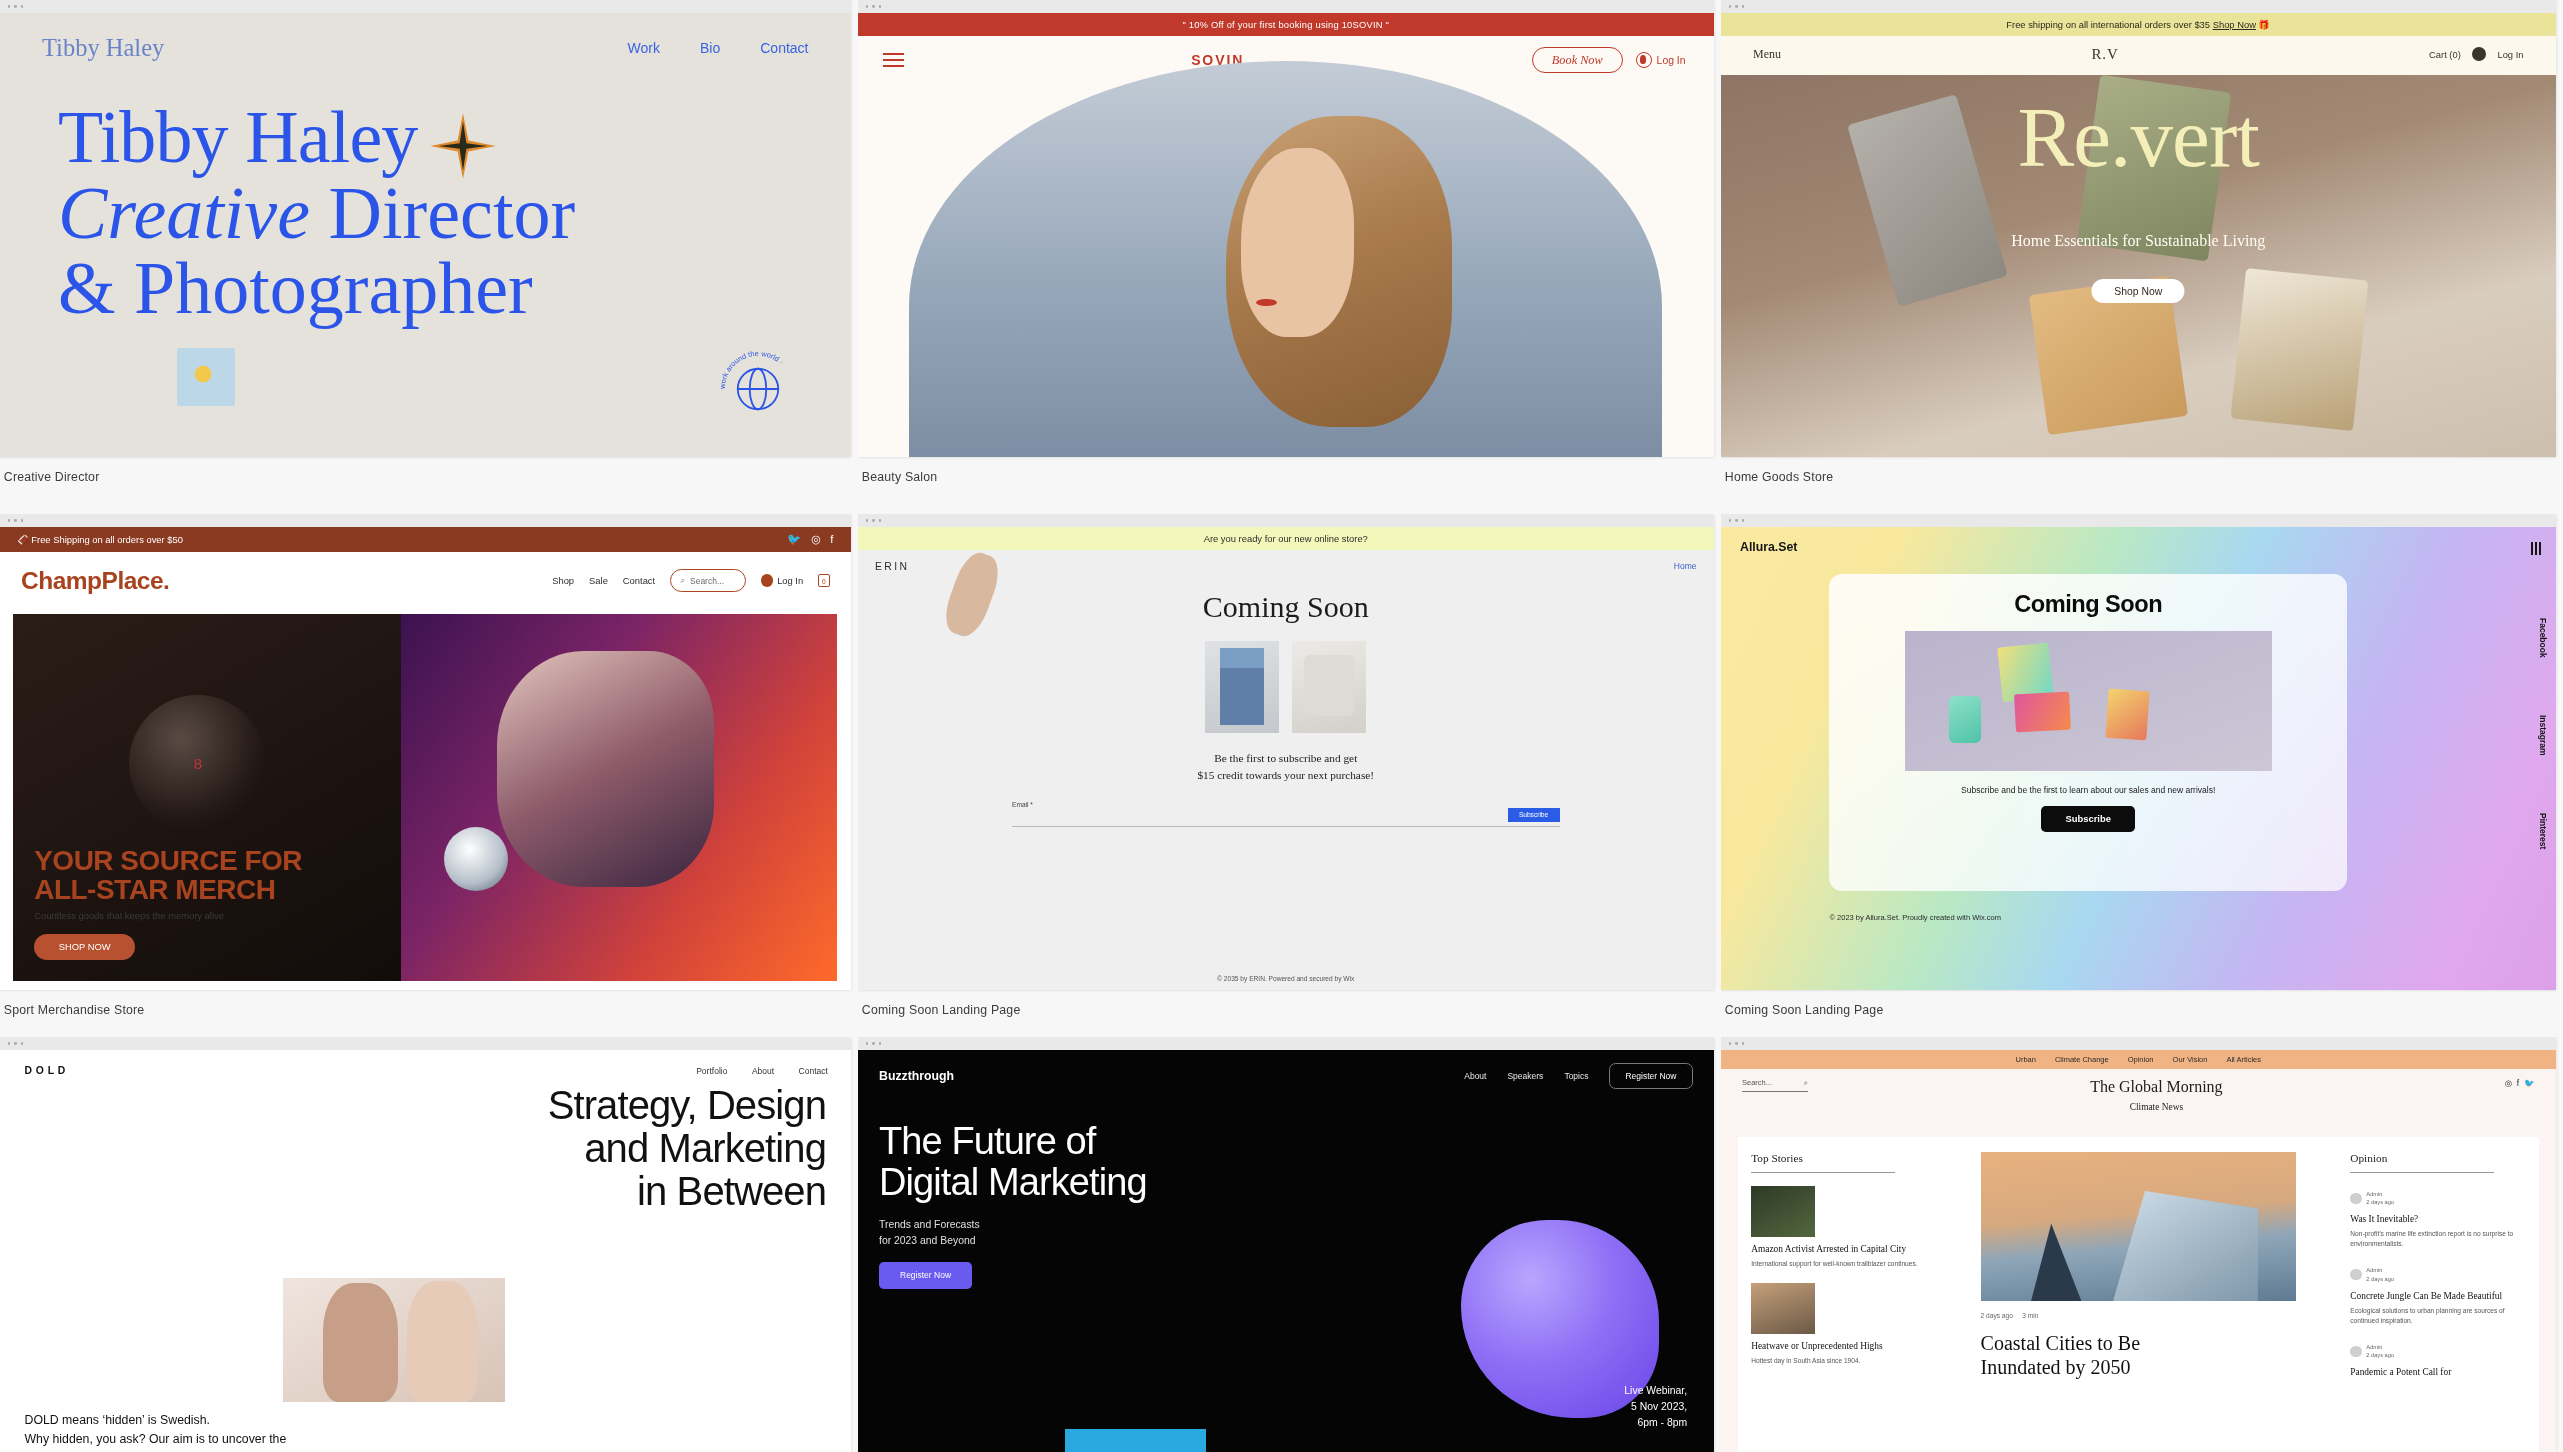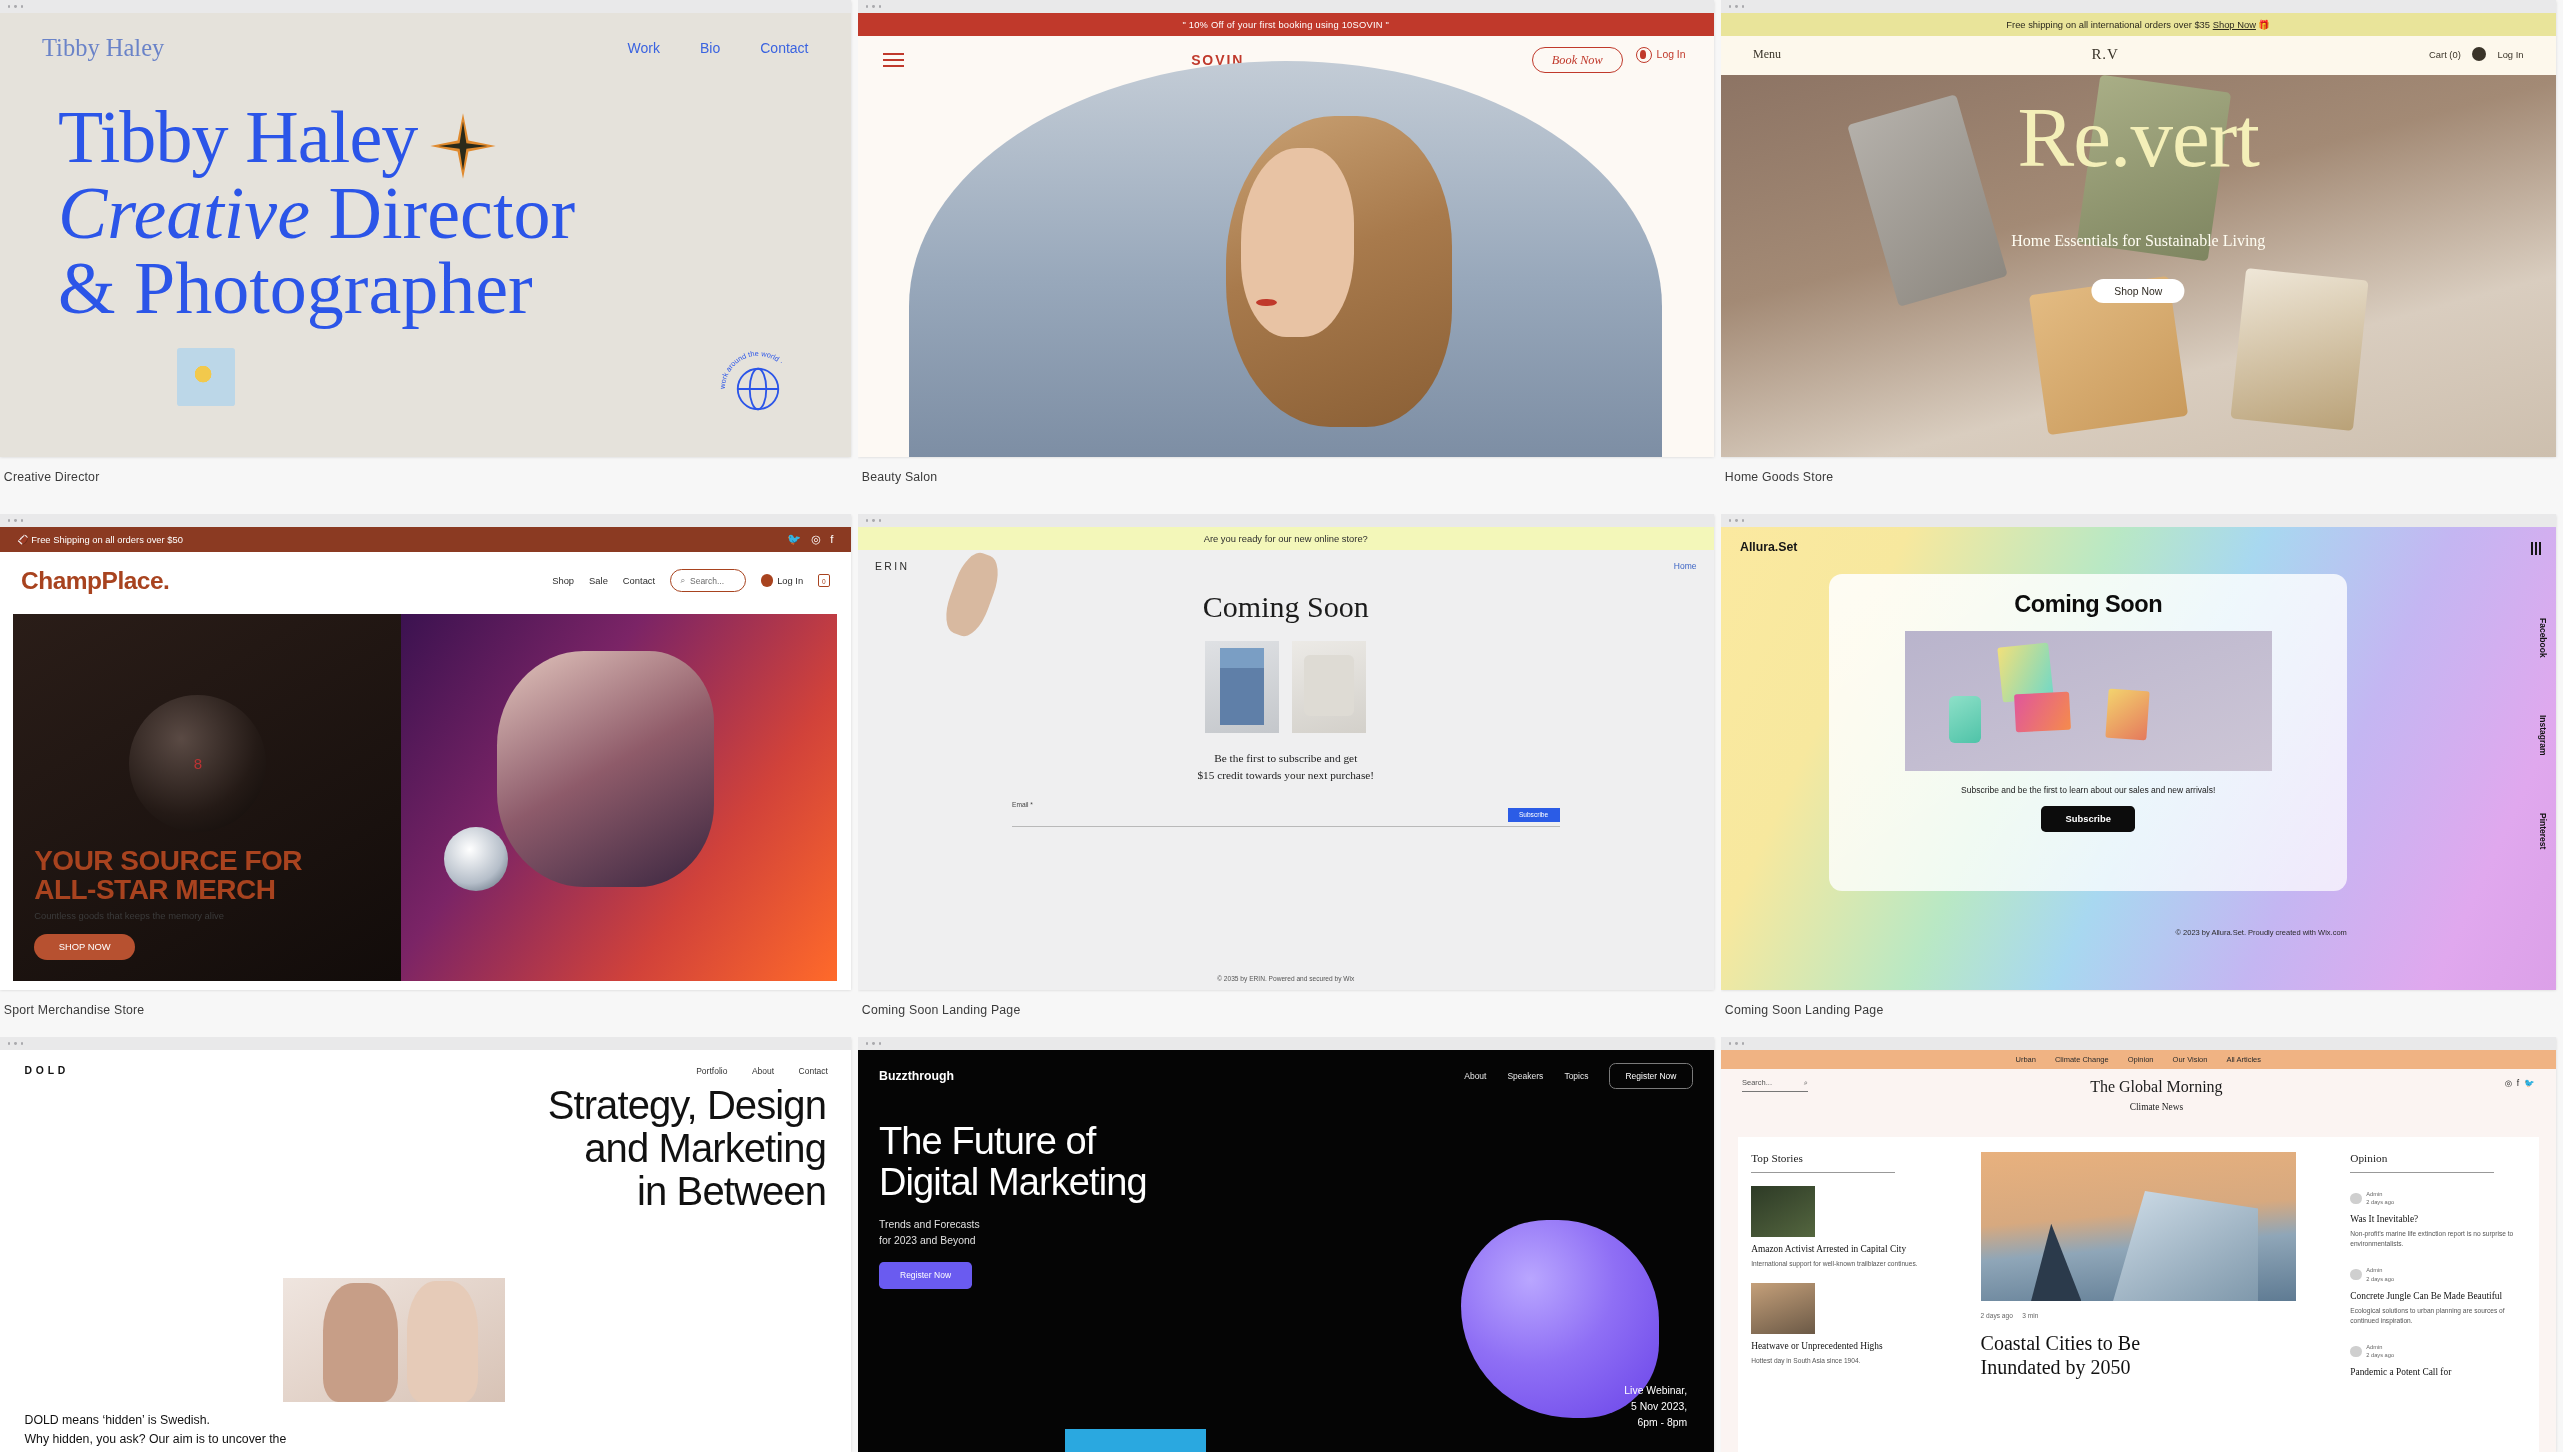--- a/index.html
+++ b/index.html
@@ -26,21 +26,21 @@
   .t1 .star { position:absolute; left:429px; top:99px; width:68px; height:68px; }
   .t1 .flower { position:absolute; left:177px; top:335px; width:58px; height:58px; border-radius:2.8px; background:radial-gradient(circle at 45% 45%, #f2c94c 0 18%, #bcd7e8 19% 100%); }
   .t1 .globe { position:absolute; left:712px; top:330px; width:92px; height:92px; }
 
   
   .t2 { position:absolute; inset:13.2px 0 0 0; background:#fdf9f4; }
   .t2 .promo { background:#c0392b; color:#fff; font-size:9.4px; text-align:center; padding:5.7px 0; letter-spacing:0.2px; }
   .t2 .nav { display:flex; align-items:center; justify-content:space-between; padding:11.3px 28px 0 24.5px; }
   .t2 .burger div { width:21px; height:1.9px; background:#c0392b; margin:3.8px 0; }
   .t2 .brand { font-size:14px; color:#c0392b; letter-spacing:1.9px; font-weight:bold; }
-  .t2 .right { display:flex; align-items:flex-start; gap:13.2px; }
+  .t2 .right { display:flex; align-items:center; gap:13.2px; }
   .t2 .booknow { border:0.9px solid #c0392b; border-radius:28px; color:#c0392b; font-family:"Liberation Serif",serif; font-style:italic; font-size:12.3px; padding:4.7px 19px; }
   .t2 .login { display:flex; align-items:center; gap:4.7px; font-size:10.4px; color:#c0392b; }
   .t2 .avatar { width:16px; height:16px; border-radius:50%; border:1.9px solid #c0392b; position:relative; }
   .t2 .avatar:after { content:""; position:absolute; left:2.8px; top:1.9px; width:6.6px; height:9.4px; border-radius:50% 50% 40% 40%; background:#c0392b; }
   .t2 .dry { text-align:center; font-family:"DejaVu Serif",serif; font-style:italic; font-size:81px; color:#c0392b; margin-top:-7.5px; letter-spacing:-0.9px; }
   .t2 .sub { text-align:center; font-size:9.4px; color:#c0392b; line-height:1.6; margin-top:1.9px; }
   .t2 .photo { position:absolute; left:0; right:0; bottom:0; height:292px; }
   .t2 .arc { position:absolute; left:6%; right:6%; bottom:0; height:396px; border-radius:50% 50% 0 0 / 62% 62% 0 0;
     background:linear-gradient(180deg,#c3ccd6 0%,#98a8bb 55%,#7d8ea4 100%); overflow:hidden; }
   .t2 .face { position:absolute; left:42%; top:14%; width:226px; height:311px; border-radius:48% 42% 38% 46%;
@@ -126,21 +126,21 @@
     background:linear-gradient(150deg,rgba(255,255,255,.88),rgba(255,255,255,.72)); }
   .t6 .cs { text-align:center; font-size:23.6px; font-weight:bold; color:#0c0c0c; margin-top:17px; letter-spacing:-0.5px; }
   .t6 .shot { margin:13.2px auto 0; width:71%; height:140px; background:linear-gradient(160deg,#b9b4cc,#cdc6d6); position:relative; }
   .t6 .box { position:absolute; border-radius:2.8px; }
   .t6 .b1 { left:26%; top:10%; width:51px; height:55px; transform:rotate(-6deg); background:linear-gradient(120deg,#f2e07a,#6fd8c8); }
   .t6 .b2 { left:30%; top:44%; width:55px; height:38px; transform:rotate(-3deg); background:linear-gradient(120deg,#e0569c,#f58b4c); }
   .t6 .b3 { left:12%; top:46%; width:32px; height:47px; border-radius:5.7px; background:linear-gradient(150deg,#8ee0c8,#4fc3a8); }
   .t6 .b4 { left:55%; top:42%; width:41px; height:49px; transform:rotate(4deg); background:linear-gradient(140deg,#f3d36e,#e5795c); }
   .t6 .sub { text-align:center; font-size:8.5px; color:#1a1a1a; margin-top:13.2px; }
   .t6 .btn { display:block; margin:11.3px auto 0; background:#0c0c0c; color:#fff; font-size:9.4px; font-weight:bold; padding:7.5px 24.5px; border-radius:4.7px; width:max-content; }
-  .t6 .foot { position:absolute; left:13%; right:25%; bottom:53px; text-align:right; font-size:7.5px; color:#2b2b2b; }
+  .t6 .foot { position:absolute; left:13%; right:25%; bottom:68px; text-align:left; font-size:7.5px; color:#2b2b2b; }
   .t6 .rail { position:absolute; right:7.5px; top:91px; display:flex; flex-direction:column; gap:57px; align-items:center; }
   .t6 .rail span { writing-mode:vertical-rl; font-size:8.5px; font-weight:bold; color:#151515; }
 
   
   .t7 { position:absolute; inset:13.2px 0 0 0; background:#fff; }
   .t7 .nav { display:flex; justify-content:space-between; align-items:center; padding:15px 22.6px 0 24.5px; }
   .t7 .brand { font-size:10.4px; font-weight:bold; letter-spacing:3.8px; color:#111; }
   .t7 .links { display:flex; gap:24.5px; font-size:8.5px; color:#333; }
   .t7 .h1 { font-size:41px; color:#111; padding:24.5px 0 0 24.5px; letter-spacing:-0.9px; }
   .t7 .h2 { text-align:right; font-size:40px; color:#111; line-height:1.08; padding:7.5px 24.5px 0 0; letter-spacing:-0.9px; }

